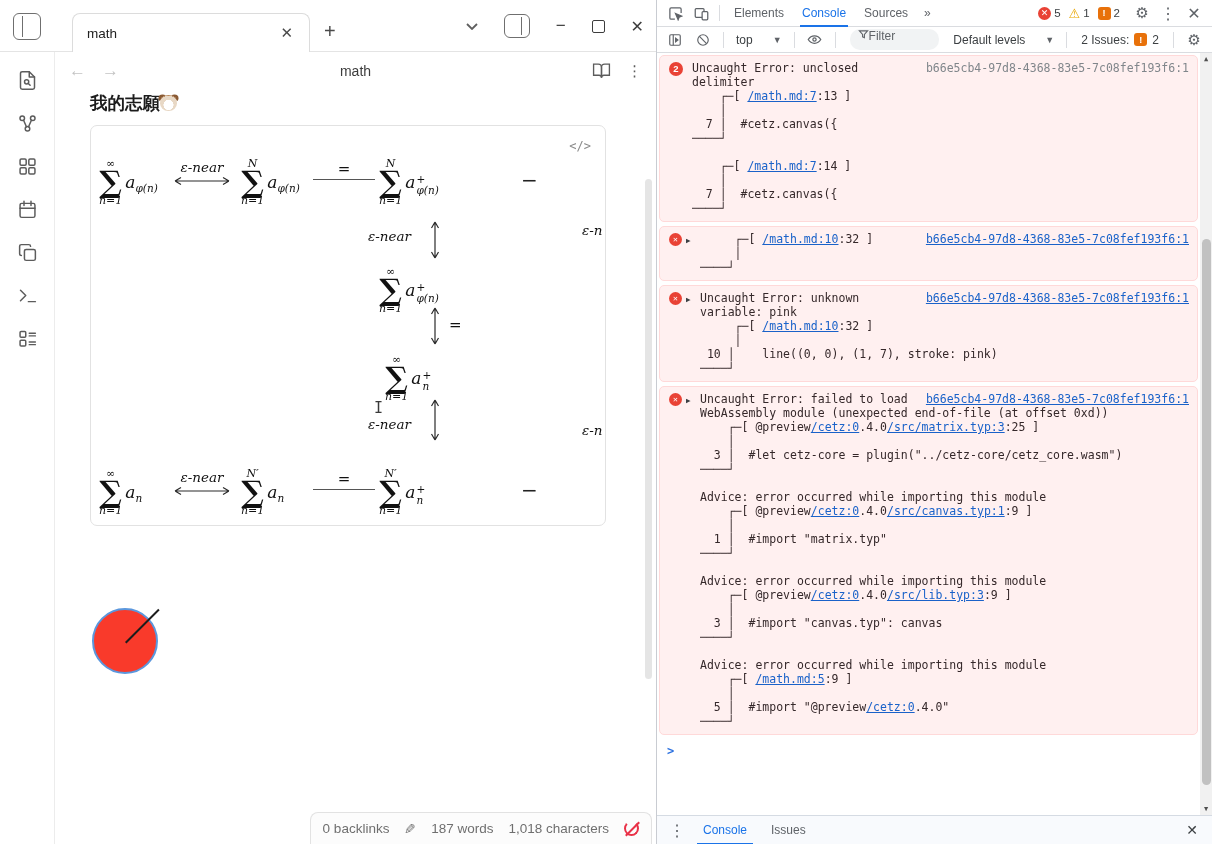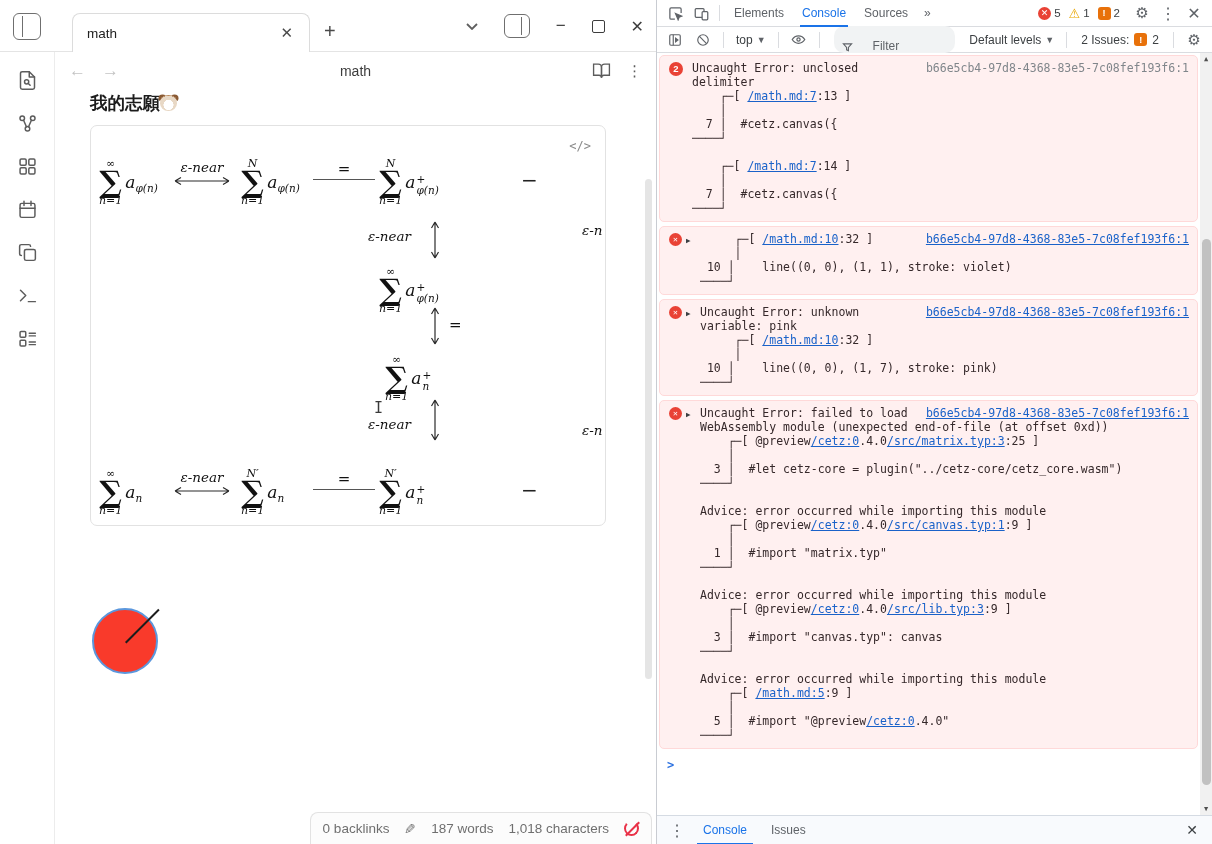--- a/index.html
+++ b/index.html
@@ -85,23 +85,23 @@
   .dt-tab.active::after { content:""; position:absolute; left:6px; right:6px; bottom:0; border-bottom:2px solid #1a73e8; }
   .more-tabs { color:#5f6368; font-size:12px; padding:0 6px; }
   .dt-badges { margin-left:auto; display:flex; align-items:center; gap:8px; font-size:11.5px; color:#3c4043; }
   .b-err { width:13px; height:13px; border-radius:50%; background:#e94235; color:#fff; font-size:9px; display:flex; align-items:center; justify-content:center; }
   .b-warn { color:#e8a600; font-size:13px; line-height:1; }
   .b-issue { width:13px; height:13px; border-radius:3px; background:#e8710a; color:#fff; font-size:9px; font-weight:700; display:flex; align-items:center; justify-content:center; }
   .dt-actions { display:flex; align-items:center; gap:2px; margin-left:8px; }
   .gear { font-size:15px; color:#5f6368; }
 
   .dt-toolbar { height:26px; display:flex; align-items:center; border-bottom:1px solid #dadce0; padding:0 6px; gap:4px; font-size:12px; color:#3c4043; }
-  .ctx { display:flex; align-items:center; gap:4px; padding:0 4px; }
+  .ctx { display:flex; align-items:center; gap:20px; padding:0 4px; }
   .caret { font-size:9px; color:#5f6368; }
-  .filter-pill { flex:1; height:27px; background:#f1f3f4; border-radius:10px; display:flex; align-items:flex-end; padding:0 8px; gap:20px; margin:0 6px; }
+  .filter-pill { flex:1; height:21px; background:#f1f3f4; border-radius:10px; display:flex; align-items:flex-start; padding:0 8px; gap:0; margin:0 6px; }
   .filter-pill input { border:none; background:transparent; outline:none; font-size:12px; color:#3c4043; width:100%; font-family:"Liberation Sans",sans-serif; }
   .filter-pill input::placeholder { color:#5f6368; }
   .issues-chip { display:flex; align-items:center; gap:5px; padding:0 6px; }
 
   .console-area { flex:1; position:relative; overflow:hidden; font-family:"DejaVu Sans Mono", monospace; }
   .console-scroll { position:absolute; inset:0 12px 0 0; padding:2px 2px 0 2px; }
   .cmsg { position:relative; background:#fff0f0; border:1px solid #ffd9d9; border-radius:5px; padding:5px 8px 6px 32px; margin-bottom:4px; font-size:11.5px; line-height:14px; color:#35282a; }
   .badge-count { position:absolute; left:9px; top:6px; width:14px; height:14px; border-radius:50%; background:#e94235; color:#fff; font-size:9.5px; font-weight:700; display:flex; align-items:center; justify-content:center; font-family:"Liberation Sans",sans-serif; }
   .badge-err { position:absolute; left:9px; top:6px; width:13px; height:13px; border-radius:50%; background:#e94235; color:#fff; font-size:8px; display:flex; align-items:center; justify-content:center; }
   .tri { position:absolute; left:26px; top:7px; font-size:7.5px; color:#3c4043; }
@@ -472,21 +472,20 @@
             <div class="cline"><span class="">    │</span></div>
             <div class="cline"><span class="">  7 │  #cetz.canvas({</span></div>
             <div class="cline"><span class="">────┘</span></div>
           </div>
           <div class="cmsg has-tri">
             <span class="badge-err">✕</span>
             <span class="tri">▶</span>
             <div class="ctitle"><span class="csrc clink">b66e5cb4-97d8-4368-83e5-7c08fef193f6:1</span></div>
             <div class="cline"><span class="">     ┌─[ </span><span class="clink">/math.md:10</span><span class="">:32 ]</span></div>
             <div class="cline"><span class="">     │</span></div>
-            <div class="cline"><span class=""> 10 │    line((0, 0), (1, 1), stroke: violet)</span></div>
             <div class="cline"><span class="">────┘</span></div>
           </div>
           <div class="cmsg has-tri">
             <span class="badge-err">✕</span>
             <span class="tri">▶</span>
             <div class="ctitle"><span class="csrc clink">b66e5cb4-97d8-4368-83e5-7c08fef193f6:1</span><span class="">Uncaught Error: unknown variable: pink</span></div>
             <div class="cline"><span class="">     ┌─[ </span><span class="clink">/math.md:10</span><span class="">:32 ]</span></div>
             <div class="cline"><span class="">     │</span></div>
             <div class="cline"><span class=""> 10 │    line((0, 0), (1, 7), stroke: pink)</span></div>
             <div class="cline"><span class="">────┘</span></div>

